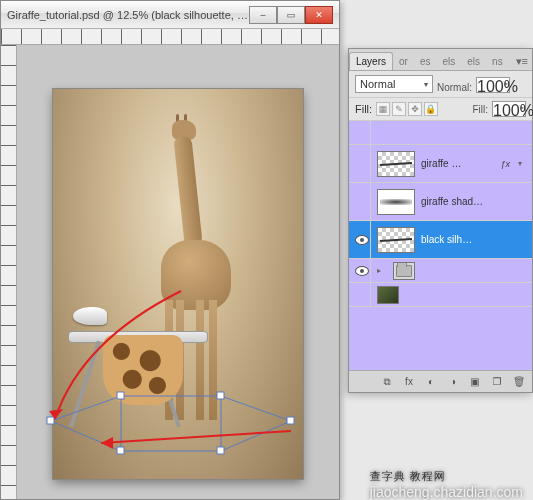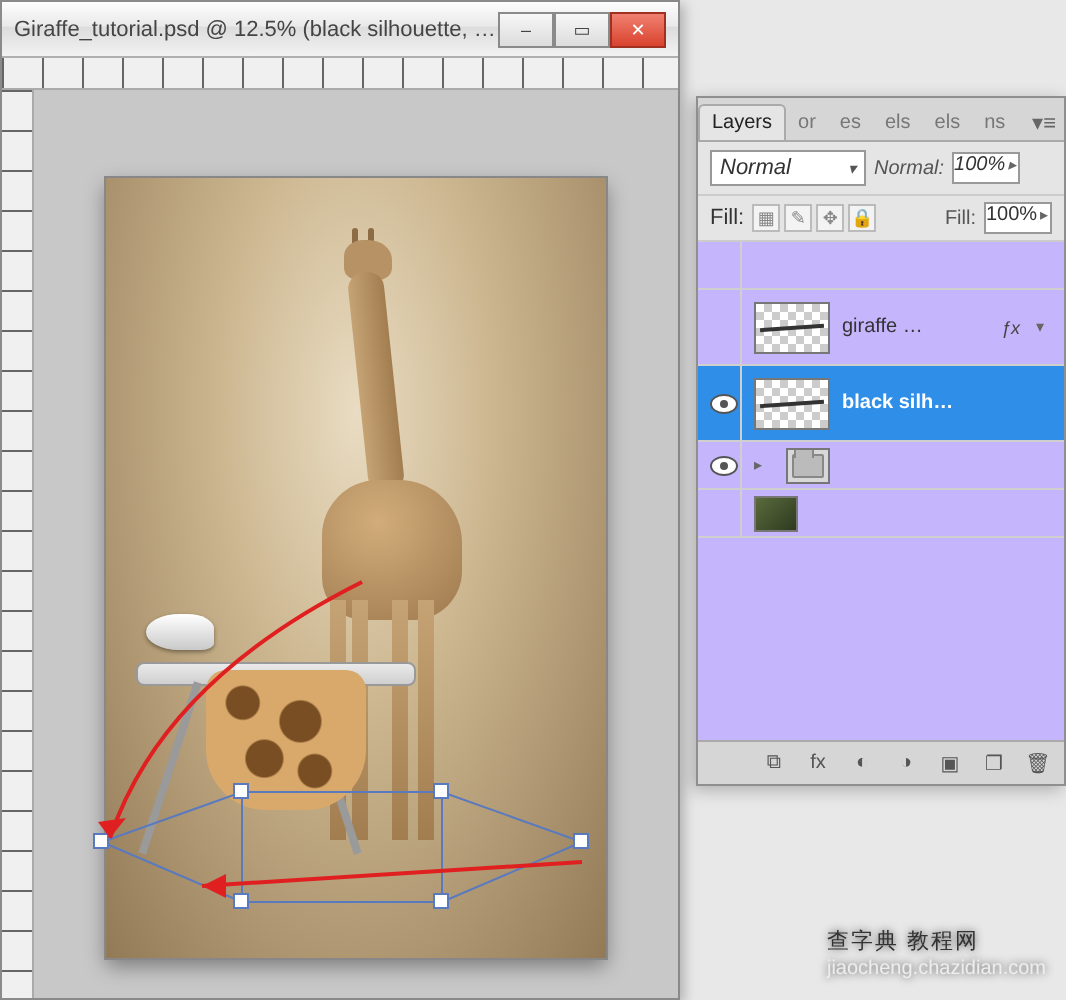--- a/index.html
+++ b/index.html
@@ -35,56 +35,56 @@
   .skin { position:absolute; left:20%; top:63%; width:80px; height:70px; background:#d9a96b; border-radius: 10px 10px 30px 30px; }
   .skin::before{content:""; position:absolute; inset:4px; background: radial-gradient(circle at 20% 20%, #7a4e23 0 8px, transparent 9px), radial-gradient(circle at 60% 35%, #7a4e23 0 10px, transparent 11px), radial-gradient(circle at 35% 65%, #7a4e23 0 9px, transparent 10px), radial-gradient(circle at 70% 75%, #7a4e23 0 8px, transparent 9px);}
   .arrow-red { position:absolute; stroke:#e02020; fill:none; stroke-width:2; }
 
   
   .panel { position:absolute; right:0; top:48px; width:185px; height:345px; background:#e5e5e5; border:1px solid #8f8f8f; box-shadow: -2px 2px 8px rgba(0,0,0,0.25); display:flex; flex-direction:column; }
   .panel-tabs { display:flex; height:22px; background:#d6d6d6; border-bottom:1px solid #aaa; align-items:flex-end; }
   .tab { padding:3px 6px; color:#777; font-size:10px; }
   .tab.active { background:#e5e5e5; color:#222; border:1px solid #aaa; border-bottom:none; border-radius:3px 3px 0 0; }
   .tabs-close { margin-left:auto; padding:2px 4px; color:#666; }
-  .panel-row1 { display:flex; align-items:center; padding:4px 6px; gap:4px; border-bottom:1px solid #ccc;font-style:italic; }
+  .panel-row1 { display:flex; align-items:flex-end; padding:4px 6px; gap:4px; border-bottom:1px solid #ccc; }
   .blend-select { flex:0 0 78px; height:18px; border:1px solid #999; background:#fff; display:flex; align-items:center; justify-content:space-between; padding:0 4px; }
   .chev { font-size:8px; color:#555; }
   .opfill-lbl { font-size:10px; color:#555; }
-  .opfill-val { width:34px; height:16px; border:1px solid #999; background:#fff; text-align:right; padding-right:24px; font-size:10px; position:relative; }
+  .opfill-val { width:34px; height:16px; border:1px solid #999; background:#fff; text-align:right; padding-right:24px; font-size:16px; position:relative; }
   .opfill-val::after{content:"▸"; position:absolute; right:1px; top:1px; font-size:8px; color:#666;}
   .panel-row2 { display:flex; align-items:center; padding:3px 6px; gap:4px; border-bottom:1px solid #ccc; font-size:10px; color:#555;}
   .lock-icons { display:flex; gap:2px; }
   .lock-icons span { width:14px; height:14px; border:1px solid #bbb; background:#f3f3f3; display:flex; align-items:center; justify-content:center; font-size:9px; color:#888;}
 
   .layers-list { flex:1; overflow:auto; background:#c4b5fd; }
   .layer-row { display:flex; align-items:center; height:38px; border-bottom:1px solid #cfcfcf; padding:0 4px; gap:6px; }
   .layer-row.slim { height:24px; }
   .layer-row.selected { background:#2f8fe8; }
-  .layer-row.selected .layer-name { color:#fff;font-weight:bold; }
+  .layer-row.selected .layer-name { color:#fff; }
   .vis-col { width:18px; height:100%; border-right:1px solid #cfcfcf; display:flex; align-items:center; justify-content:center; }
   .eye { width:14px; height:10px; border:1px solid #555; border-radius:50%; position:relative; background:#fff;}
   .eye::after{ content:""; position:absolute; width:4px; height:4px; background:#555; border-radius:50%; left:4px; top:2px;}
   .thumb { width:38px; height:26px; background:#fff; border:1px solid #777; position:relative; overflow:hidden; }
   .thumb.small { width:22px; height:18px; }
   .thumb.checker { background: repeating-conic-gradient(#ccc 0 25%, #fff 0 50%) 0 0/8px 8px; }
   .thumb .stroke { position:absolute; left:2px; right:2px; top:50%; height:2px; background:#333; transform:translateY(-50%) rotate(-4deg);}
   .thumb .soft-stroke { position:absolute; left:2px; right:2px; top:50%; height:6px; background:radial-gradient(#444,transparent); transform:translateY(-50%);}
   .thumb.folder { background:#d8d8d8; display:flex; align-items:center; justify-content:center; }
   .folder-ico { width:16px; height:12px; background:#bbb; border:1px solid #888; border-radius:1px; position:relative;}
   .folder-ico::before{content:""; position:absolute; top:-4px; left:0; width:8px; height:4px; background:#bbb; border:1px solid #888; border-bottom:none;}
   .thumb.image { background: linear-gradient(135deg,#5a6b3c,#2e3a20); }
   .layer-name { flex:1; font-size:10px; white-space:nowrap; overflow:hidden; text-overflow:ellipsis; }
   .fx-badge { font-size:9px; color:#444; font-style:italic; padding-right:2px; }
   .disclose { width:10px; font-size:8px; color:#666; } 
 
   .panel-footer { height:22px; background:#d6d6d6; border-top:1px solid #aaa; display:flex; align-items:center; justify-content:flex-end; gap:8px; padding:0 6px; }
   .foot-ico { width:14px; height:14px; display:flex; align-items:center; justify-content:center; font-size:10px; color:#555; }
 
-  .watermark { position:absolute; right:10px; bottom:10px; color:#fff; font-size:16px; text-shadow:0 0 4px rgba(0,0,0,0.7); letter-spacing:1px; font-family: "Microsoft YaHei", sans-serif;}
-  .watermark .sub { display:block; font-size:10px; letter-spacing:0; color:#eee; text-align:right;}
+  .watermark { position:absolute; right:10px; bottom:0; color:#fff; font-size:16px; text-shadow:0 0 4px rgba(0,0,0,0.7); letter-spacing:1px; font-family: "Microsoft YaHei", sans-serif;}
+  .watermark .sub { display:block; font-size:14px; letter-spacing:0; color:#eee; text-align:right;}
 </style>
 </head>
 <body>
 
 <div class="doc-window">
   <div class="doc-titlebar">
     <span class="doc-title">Giraffe_tutorial.psd @ 12.5% (black silhouette, R…</span>
     <div class="ctrl-group">
       <div class="ctrl-btn min">–</div>
       <div class="ctrl-btn max">▭</div>
@@ -171,20 +171,27 @@
     <div class="layer-row">
       <div class="vis-col"></div>
       <div class="thumb checker">
           <div class="stroke"></div>
         </div>
       <span class="layer-name">giraffe …</span>
       <span class="fx-badge">ƒx</span>
       <span class="disclose">▾</span>
     </div>
 
+    <div class="layer-row">
+      <div class="vis-col"></div>
+      <div class="thumb">
+          <div class="soft-stroke"></div>
+        </div>
+      <span class="layer-name">giraffe shad…</span>
+    </div>
 
     <div class="layer-row selected">
       <div class="vis-col">
           <div class="eye"></div>
         </div>
       <div class="thumb checker">
           <div class="stroke"></div>
         </div>
       <span class="layer-name">black silh…</span>
     </div>

